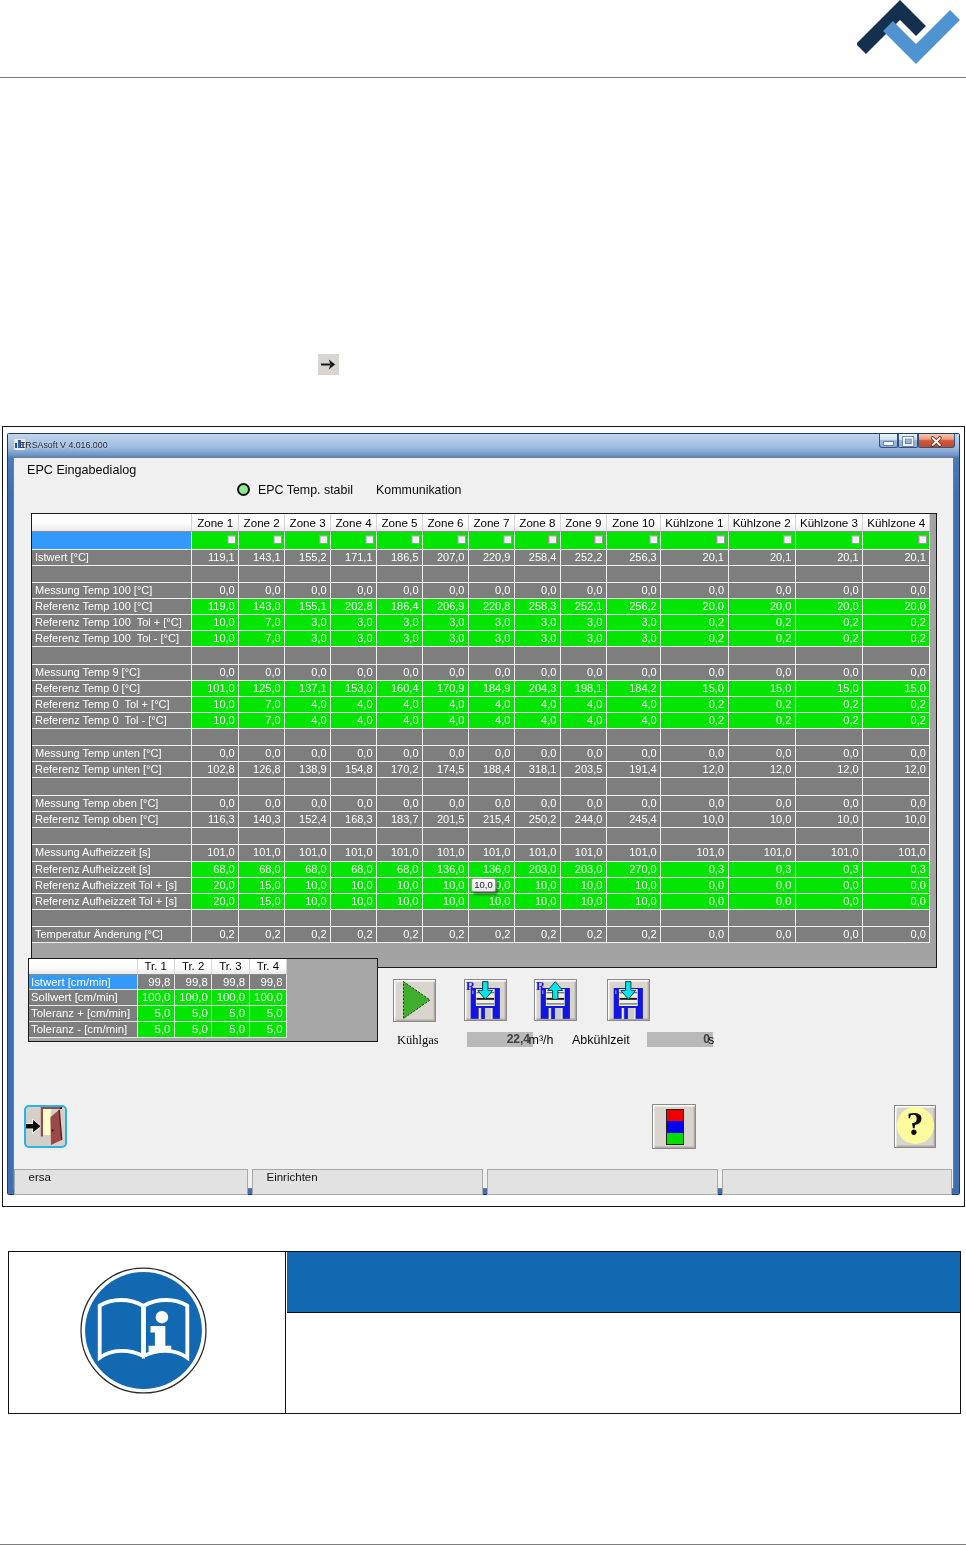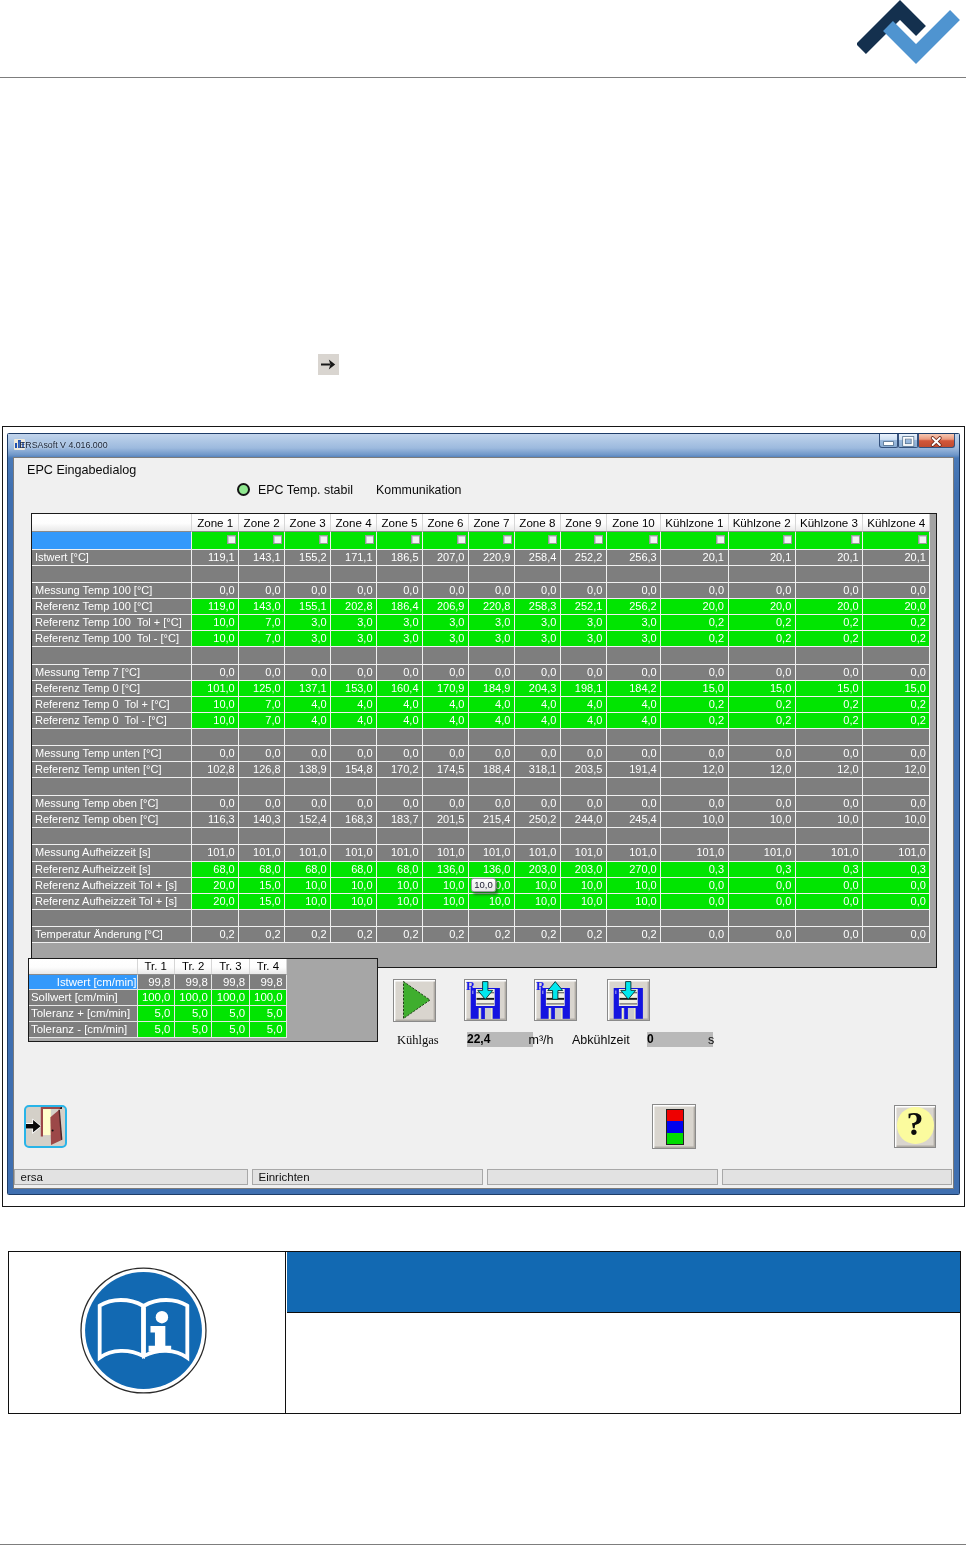--- a/index.html
+++ b/index.html
@@ -61,51 +61,51 @@
 .st { position:absolute; left:14px; top:500px; width:350px; height:84px;
   border:1.6px solid #1b1b1b; background:#a6a6a6; }
 .stg { display:grid; grid-template-columns:109px repeat(4,37.4px);
   grid-template-rows:16.2px repeat(4,15.8px); }
 .shc { background:linear-gradient(180deg,#ffffff 0%,#fdfdfd 55%,#e9e9e9 100%);
   border-right:1.2px solid #d6d6d6; border-bottom:1.2px solid #8a8a8a;
   font-size:11.4px; color:#000; text-align:center; line-height:15.4px; }
 .sc { border-right:1.2px solid #e6e6e6; border-bottom:1.2px solid #e6e6e6;
   font-size:11.4px; line-height:14.4px; color:#fff; white-space:nowrap; overflow:hidden; }
 .slab { background:#7e7e7e; padding-left:2.5px; }
-.slab-blue { background:#3399fb; padding-left:2.5px;text-align:right; }
+.slab-blue { background:#3399fb; padding-left:2.5px; }
 
 
 .btn3d { position:absolute; background:#d9d5ce; border:1px solid #8a8a8a;
   box-shadow:inset 1.4px 1.4px 0 #ffffff, inset -1.4px -1.4px 0 #b0aca5; }
 .play { left:379px; top:521.5px; width:43px; height:42.5px; }
 .sv1 { left:450.5px; top:521px; width:43px; height:42px; }
 .sv2 { left:520px; top:521px; width:43px; height:42px; }
 .sv3 { left:593.5px; top:521px; width:43px; height:42px; }
 .fd { position:absolute; left:-1px; top:-1px; }
 .psvg { position:absolute; left:0px; top:0px; }
 .klab { position:absolute; font-size:12.5px; color:#0a0a0a; }
 .kbox { position:absolute; width:66px; height:15px; background:#b9b9b9;
-  font-size:12px; font-weight:bold; color:#000000; 
+  font-size:12px; font-weight:bold; color:#404040; text-align:right;
   padding-right:3px; line-height:15px; }
 
 .door { left:10.5px; top:647px; width:43px; height:43.5px; border:2.6px solid #28b4e8;
   border-radius:5px; background:#d4d0c8; box-shadow:none; }
 .colorbtn { left:638px; top:646.5px; width:44px; height:44.5px; }
 .cstack { position:absolute; left:13px; top:4px; width:18px; height:36px; border:1px solid #222; }
 .cstack i { display:block; height:11.33px; }
 .helpbtn { left:880.5px; top:647px; width:42px; height:43px; }
 .helpbtn .circ { position:absolute; left:2px; top:1.5px; width:36.5px; height:36.5px;
   border-radius:50%; background:#fbfb9e; }
 .helpbtn .q { position:absolute; left:0; top:-0.5px; width:100%; text-align:center;
   font-family:"Liberation Serif",serif; font-size:34px; font-weight:bold; color:#0c0c0c; }
 
 
-.seg { position:absolute; top:711.5px; height:16px; background:#e2e2e2;
+.seg { position:absolute; top:711.5px; height:26px; background:#e2e2e2;
   border:1px solid #a8a8a8; font-size:11.5px; color:#111; line-height:15px;
-  padding-left:6px; }
+  padding-left:14px; }
 
 .tooltip { position:absolute; left:457.5px; top:420px; width:25px; height:14px;
   background:linear-gradient(180deg,#ffffff 0%,#e6e6e6 100%);
   border:1px solid #9a9aa0; border-radius:2.5px; z-index:40;
   box-shadow:2px 2.5px 2.5px rgba(40,40,40,0.55);
   font-size:9.5px; color:#1a1a30; text-align:center; line-height:12.5px; }
 
 
 .infobox { position:absolute; left:8px; top:1251px; width:953px; height:162.5px;
   border:1.6px solid #101010; }
@@ -308,21 +308,21 @@
             <div class="c gry sp"></div>
             <div class="c gry sp"></div>
             <div class="c gry sp"></div>
             <div class="c gry sp"></div>
             <div class="c gry sp"></div>
             <div class="c gry sp"></div>
             <div class="c gry sp"></div>
             <div class="c gry sp"></div>
             <div class="c gry sp"></div>
             <div class="c gry sp"></div>
-            <div class="c lab">Messung Temp 7 [°C]</div>
+            <div class="c lab">Messung Temp 9 [°C]</div>
             <div class="c gry v">0,0</div>
             <div class="c gry v">0,0</div>
             <div class="c gry v">0,0</div>
             <div class="c gry v">0,0</div>
             <div class="c gry v">0,0</div>
             <div class="c gry v">0,0</div>
             <div class="c gry v">0,0</div>
             <div class="c gry v">0,0</div>
             <div class="c gry v">0,0</div>
             <div class="c gry v">0,0</div>

